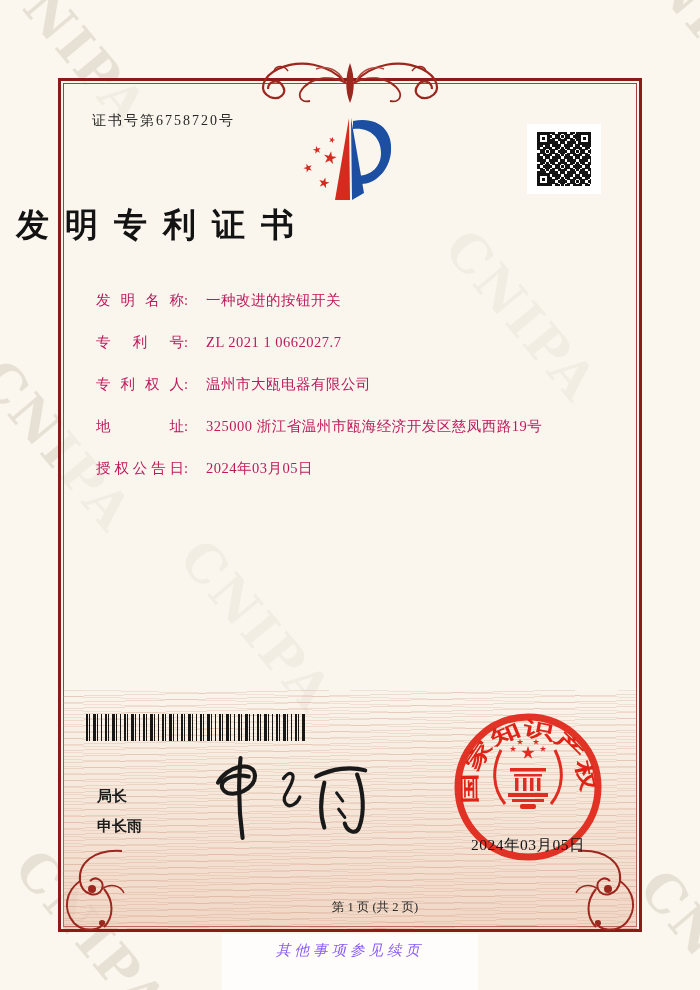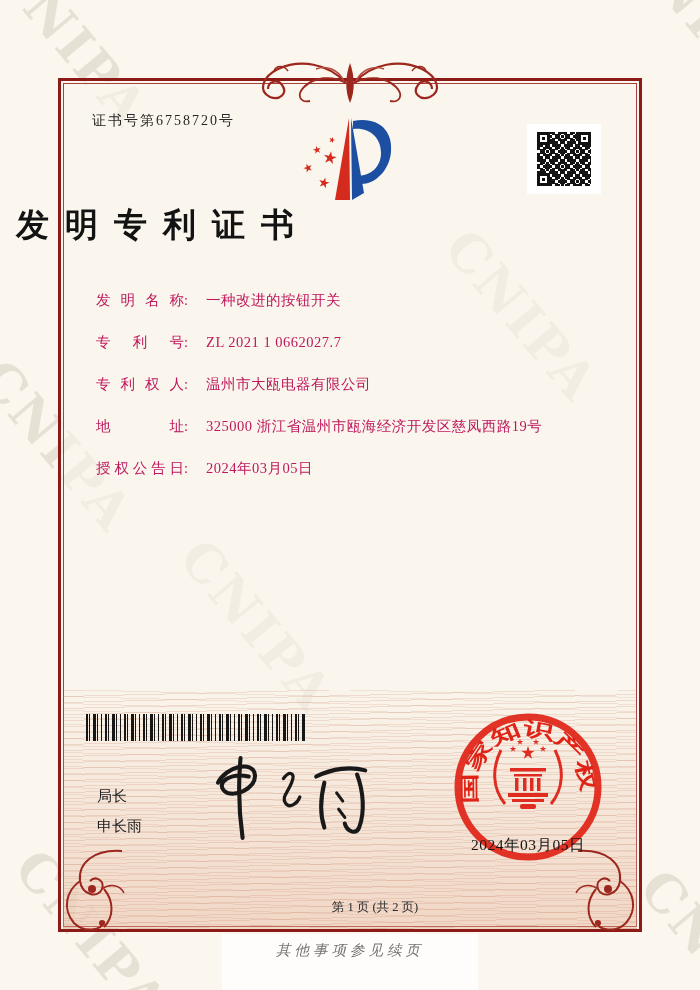--- a/index.html
+++ b/index.html
@@ -90,39 +90,39 @@
         #161616 0 2px, rgba(0,0,0,0) 2px 3px,
         #161616 3px 4px, rgba(0,0,0,0) 4px 7px,
         #161616 7px 10px, rgba(0,0,0,0) 10px 11px,
         #161616 11px 12px, rgba(0,0,0,0) 12px 15px,
         #161616 15px 16px, rgba(0,0,0,0) 16px 19px);
   }
 
   .signer{
     position:absolute;left:97px;top:781px;
     font-family:"Liberation Sans","DejaVu Sans",sans-serif;
-    font-size:15px;color:#1d1d1d;line-height:30px;
+    font-size:15px;color:#1d1d1d;line-height:30px;font-weight:bold;
   }
   .signature{position:absolute;left:195px;top:752px;width:180px;height:92px;}
 
   .seal{position:absolute;left:449px;top:708px;width:158px;height:158px;z-index:4;}
   .seal-date{
     position:absolute;left:449px;top:835px;width:158px;z-index:5;
     text-align:center;font-size:15.5px;color:#141414;letter-spacing:0.5px;
   }
 
   .page-num{
     position:absolute;left:58px;top:899px;width:634px;text-align:center;
     font-size:12.5px;color:#2a2a2a;z-index:5;
   }
 
   .footer-box{position:absolute;left:222px;top:934px;width:256px;height:56px;background:#fefdfb;z-index:2;}
   .footer-note{
     position:absolute;left:0;top:941px;width:700px;text-align:center;z-index:3;
-    font-size:14.5px;font-style:italic;letter-spacing:4px;color:#737373;
+    font-size:14.5px;font-style:italic;letter-spacing:4px;color:#8b5cf6;
   }
 
   .orn-top{position:absolute;left:248px;top:47px;width:204px;height:60px;z-index:3;}
   .orn-bl{position:absolute;left:50px;top:843px;width:80px;height:92px;z-index:3;}
   .orn-br{position:absolute;left:570px;top:843px;width:80px;height:92px;z-index:3;transform:scaleX(-1);}
 </style>
 </head>
 <body>
 
 <div class="wm" style="left:-30px;top:10px">CNIPA</div>

